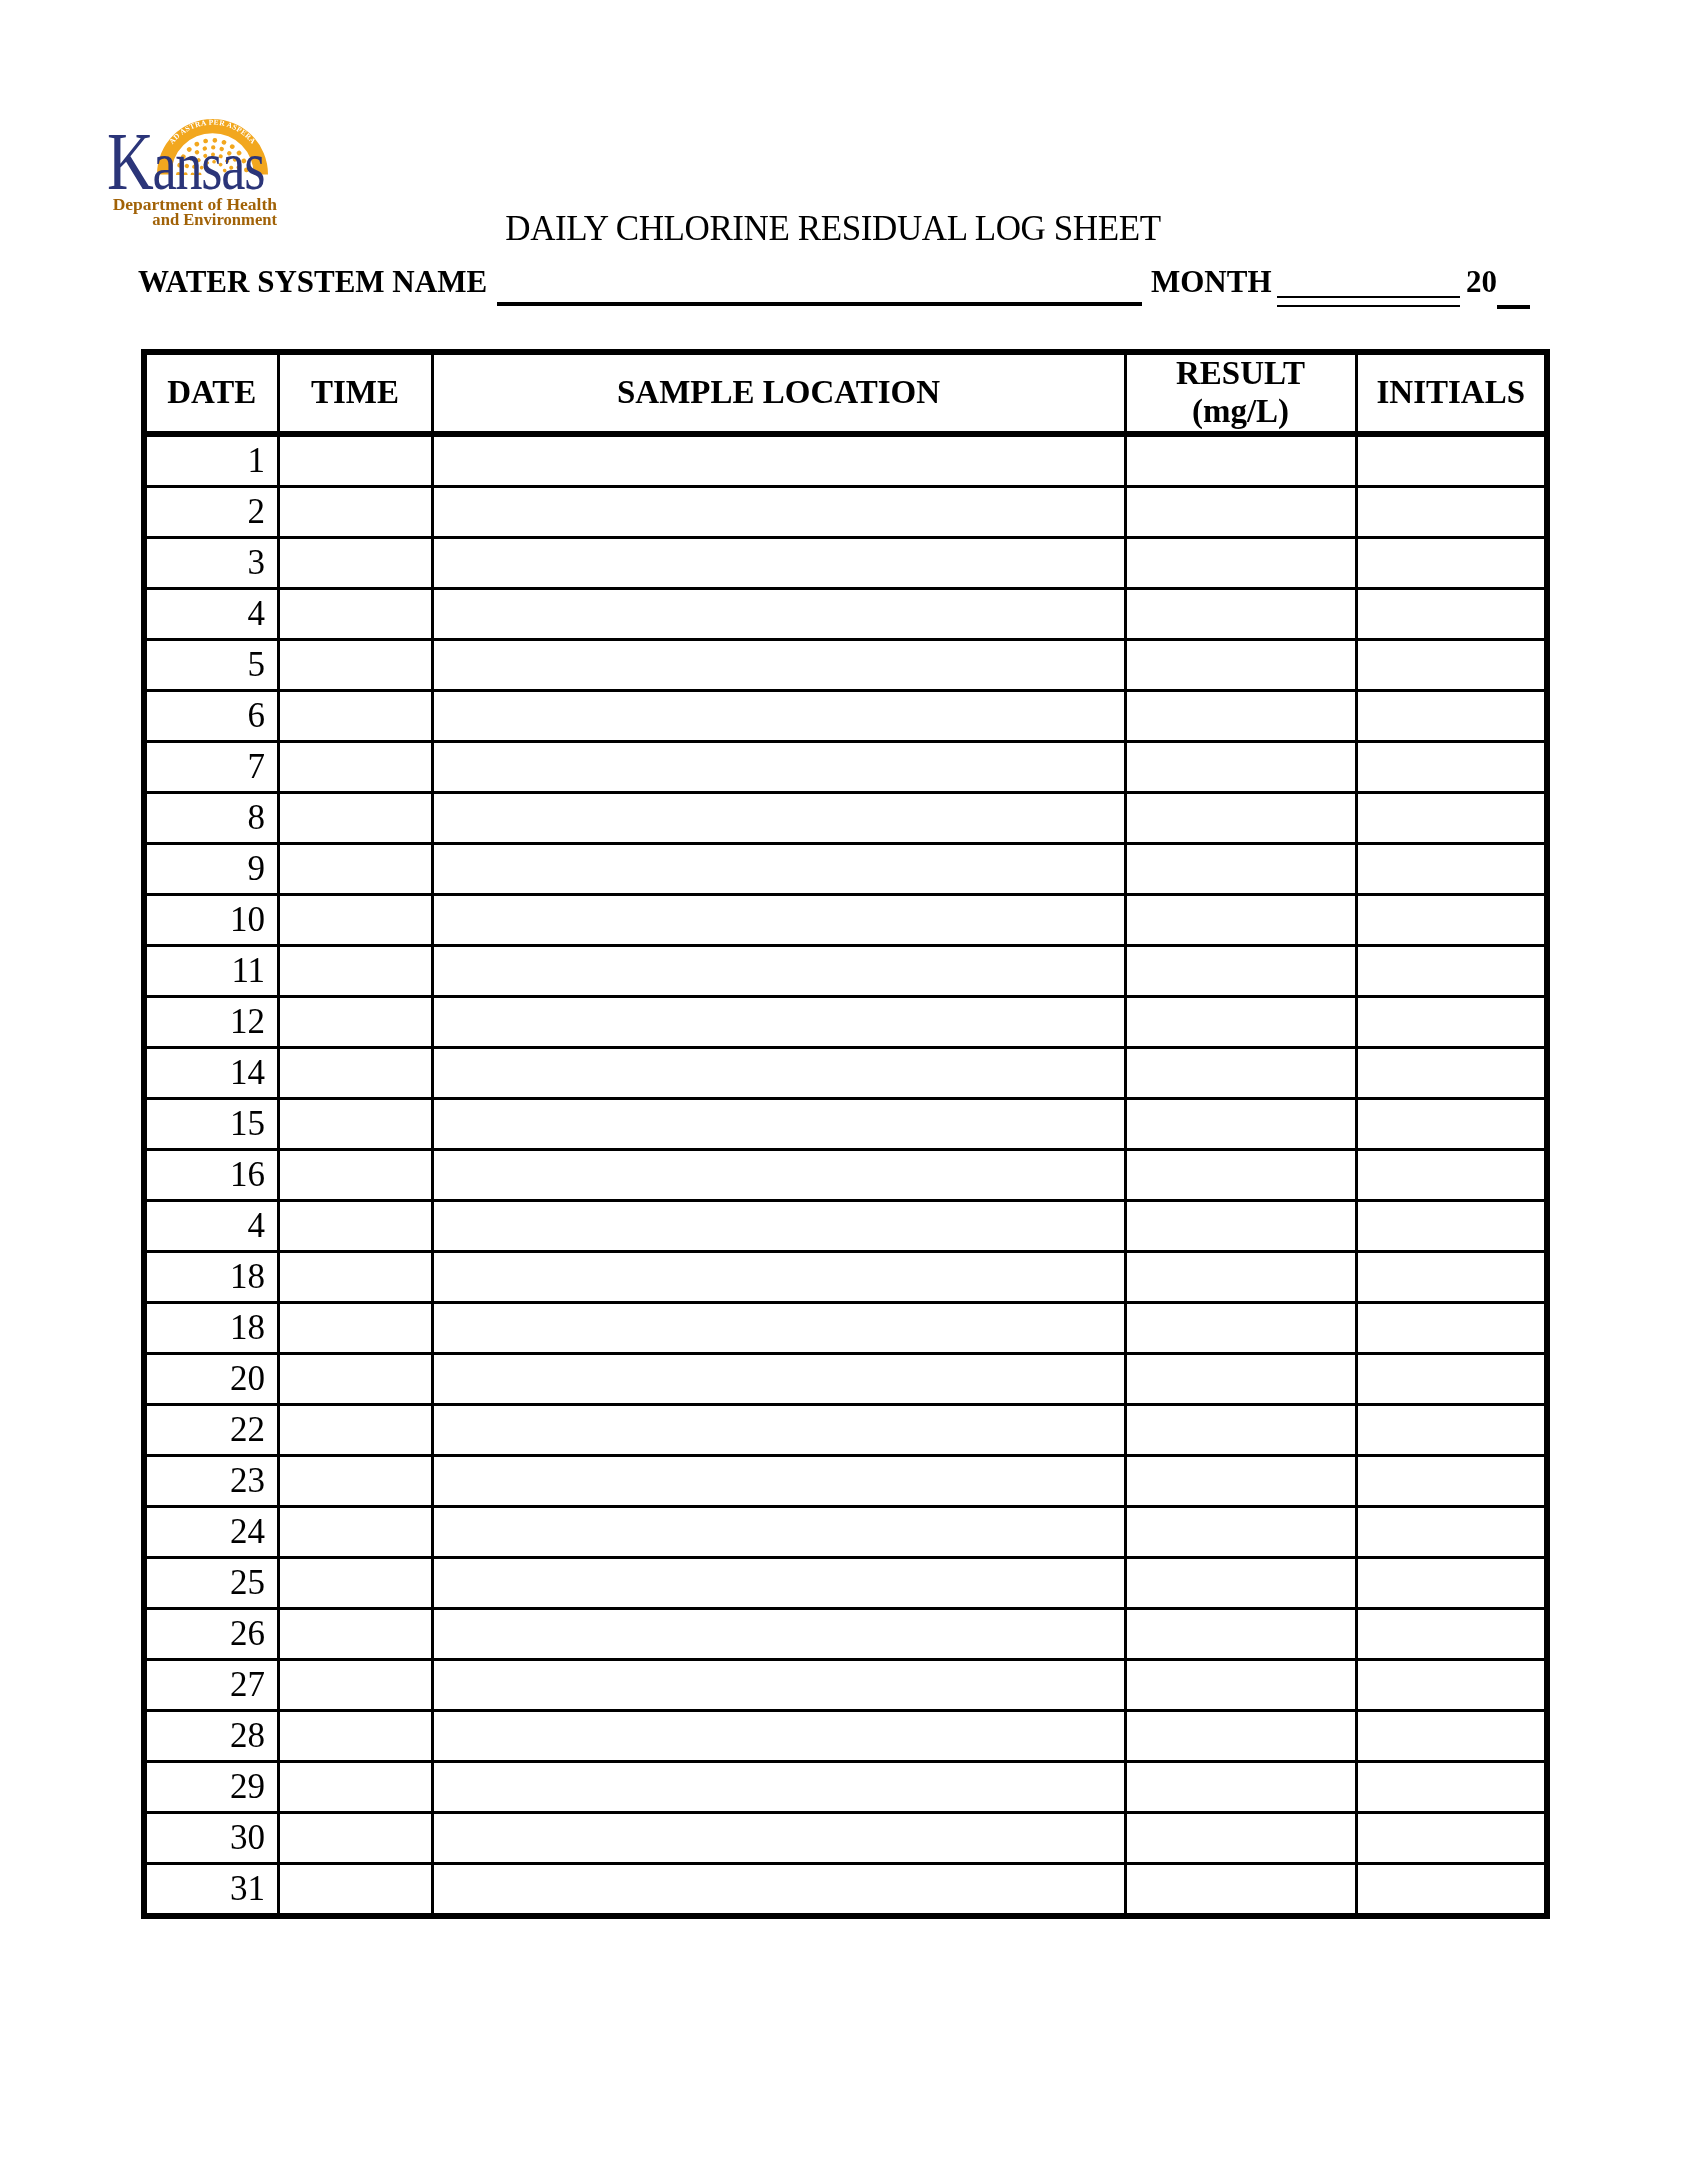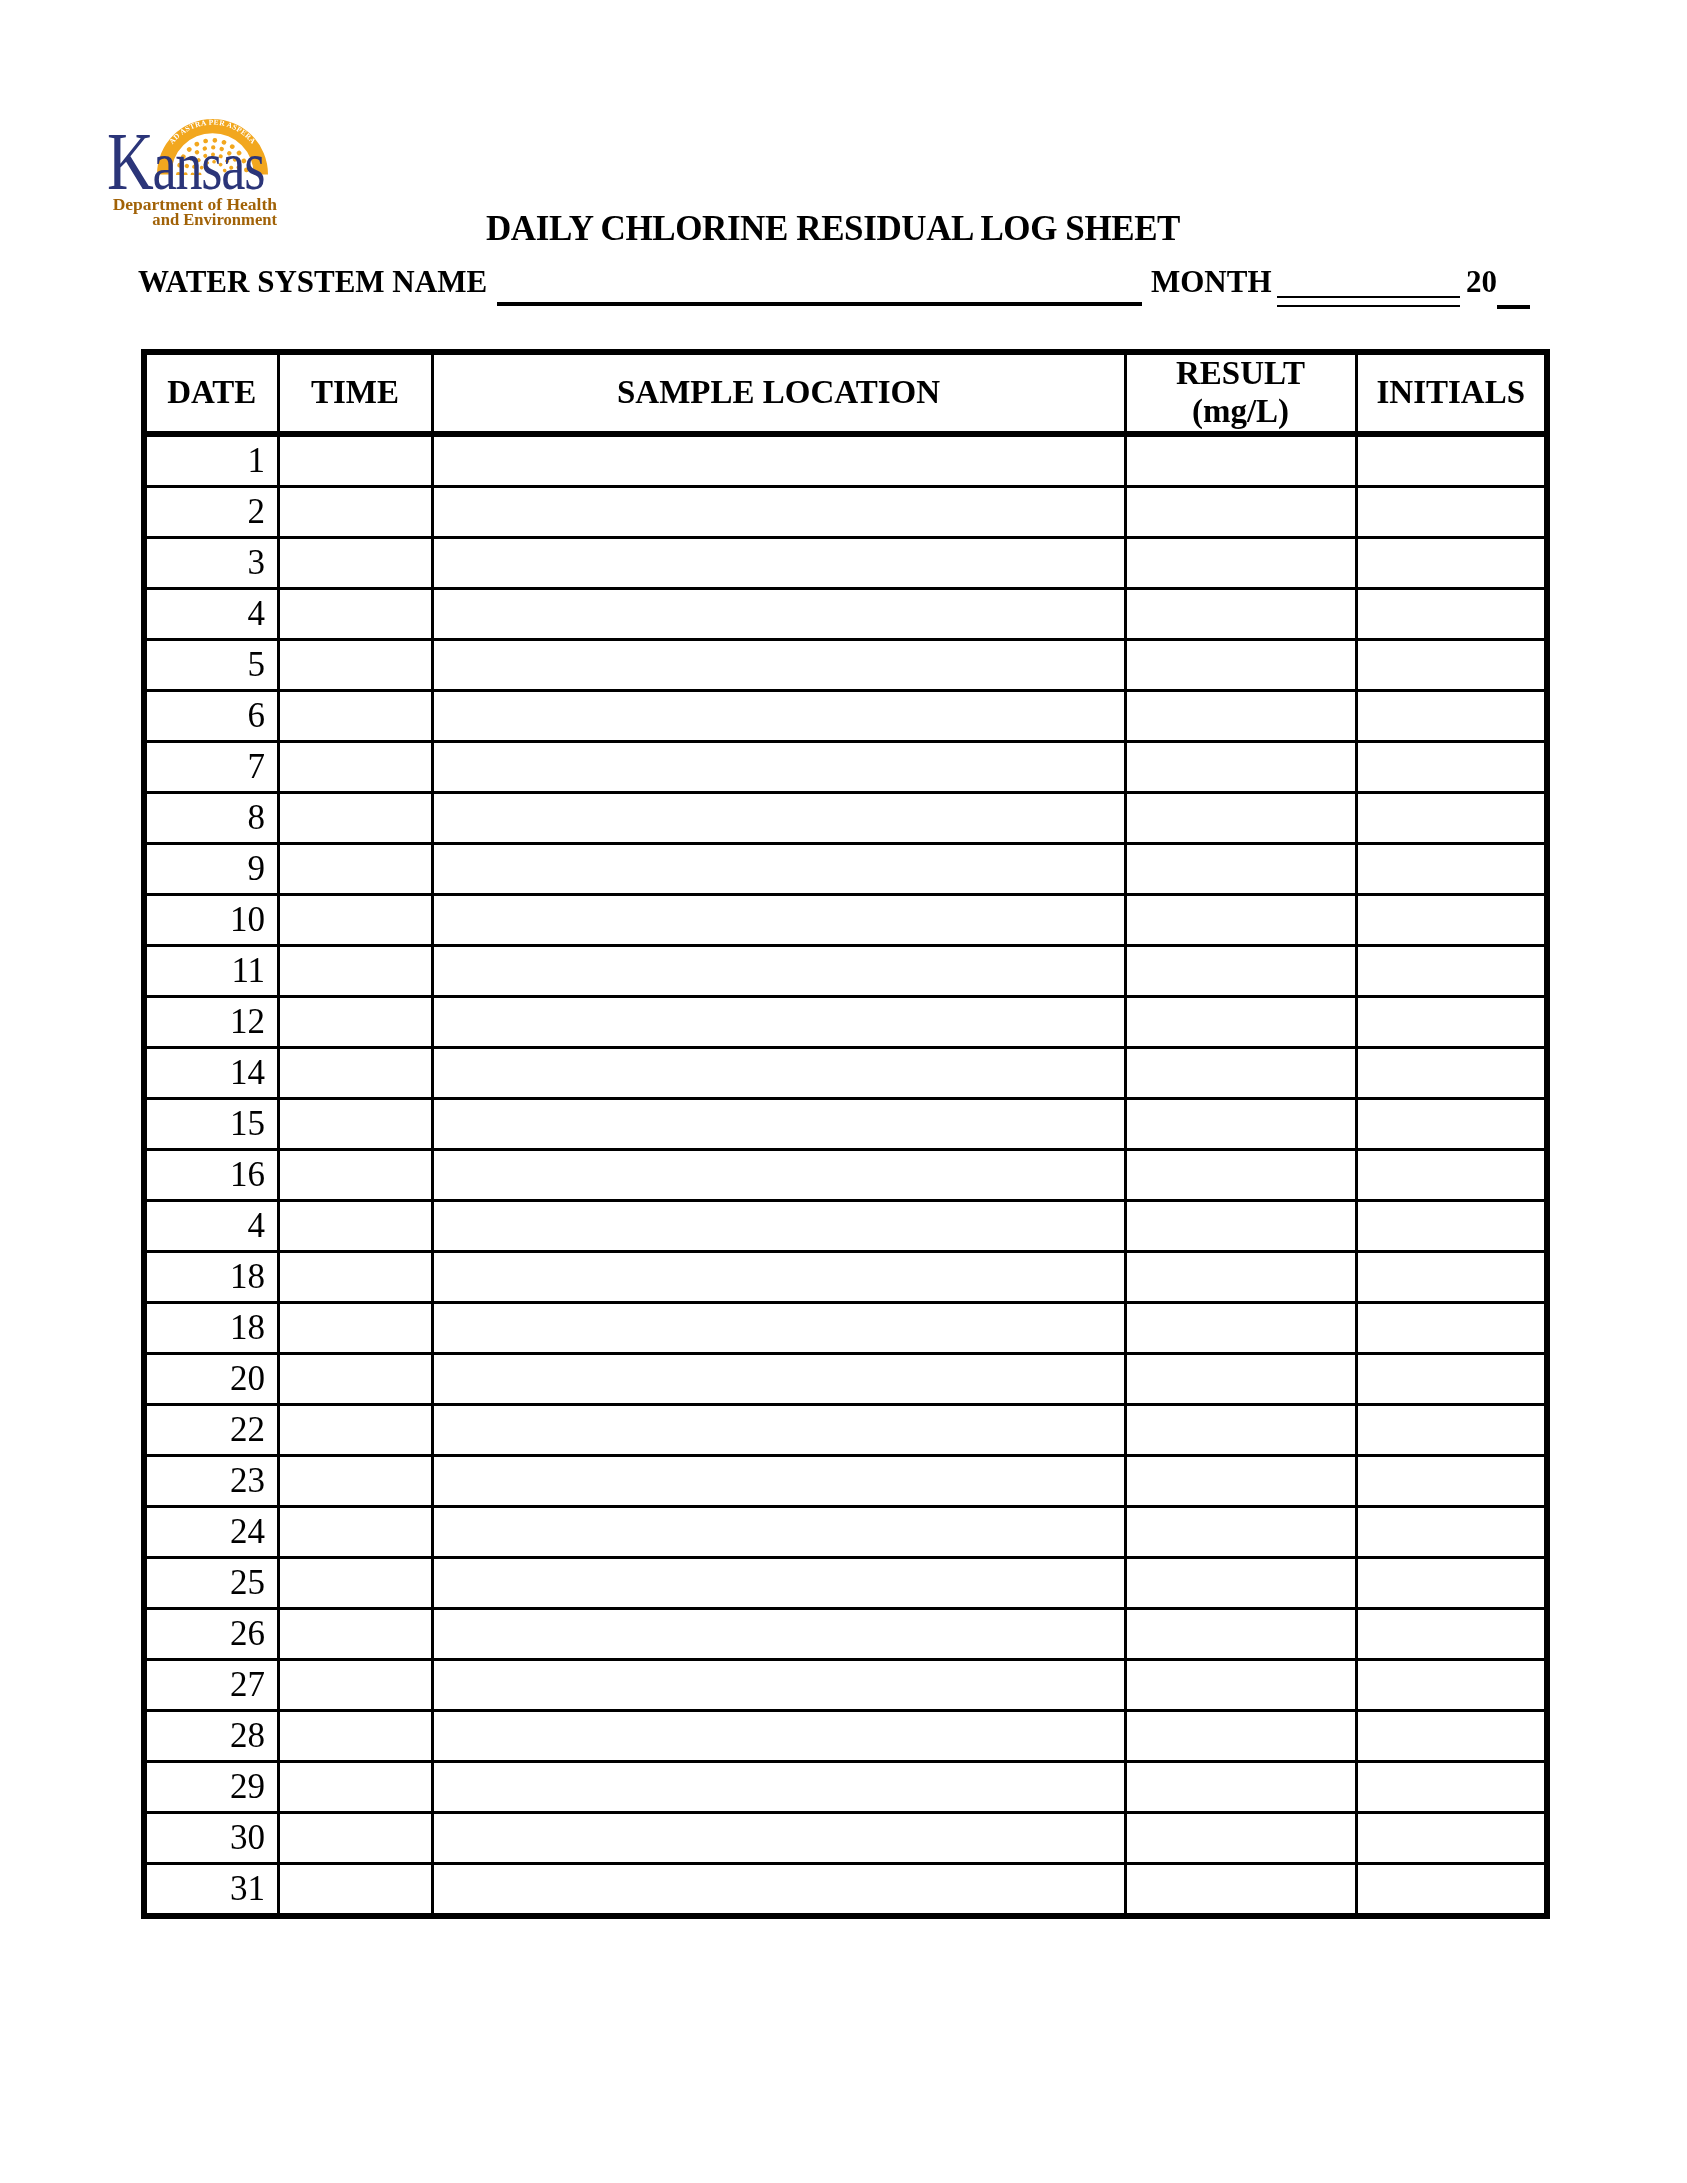--- a/index.html
+++ b/index.html
@@ -61,21 +61,21 @@
   .dept.l2 { top: 98px; font-size: 16.6px; }
 
   
   .title {
     position: absolute;
     left: 0;
     top: 211px;
     width: 1666px;
     text-align: center;
     font-size: 35px;
-    font-weight: bold;
+    font-weight: normal;
     letter-spacing: -0.4px;
     line-height: 1;
   }
 
   
   .form-line { position: absolute; left: 0; top: 0; }
   .form-lbl {
     position: absolute;
     top: 266px;
     font-size: 31px;

